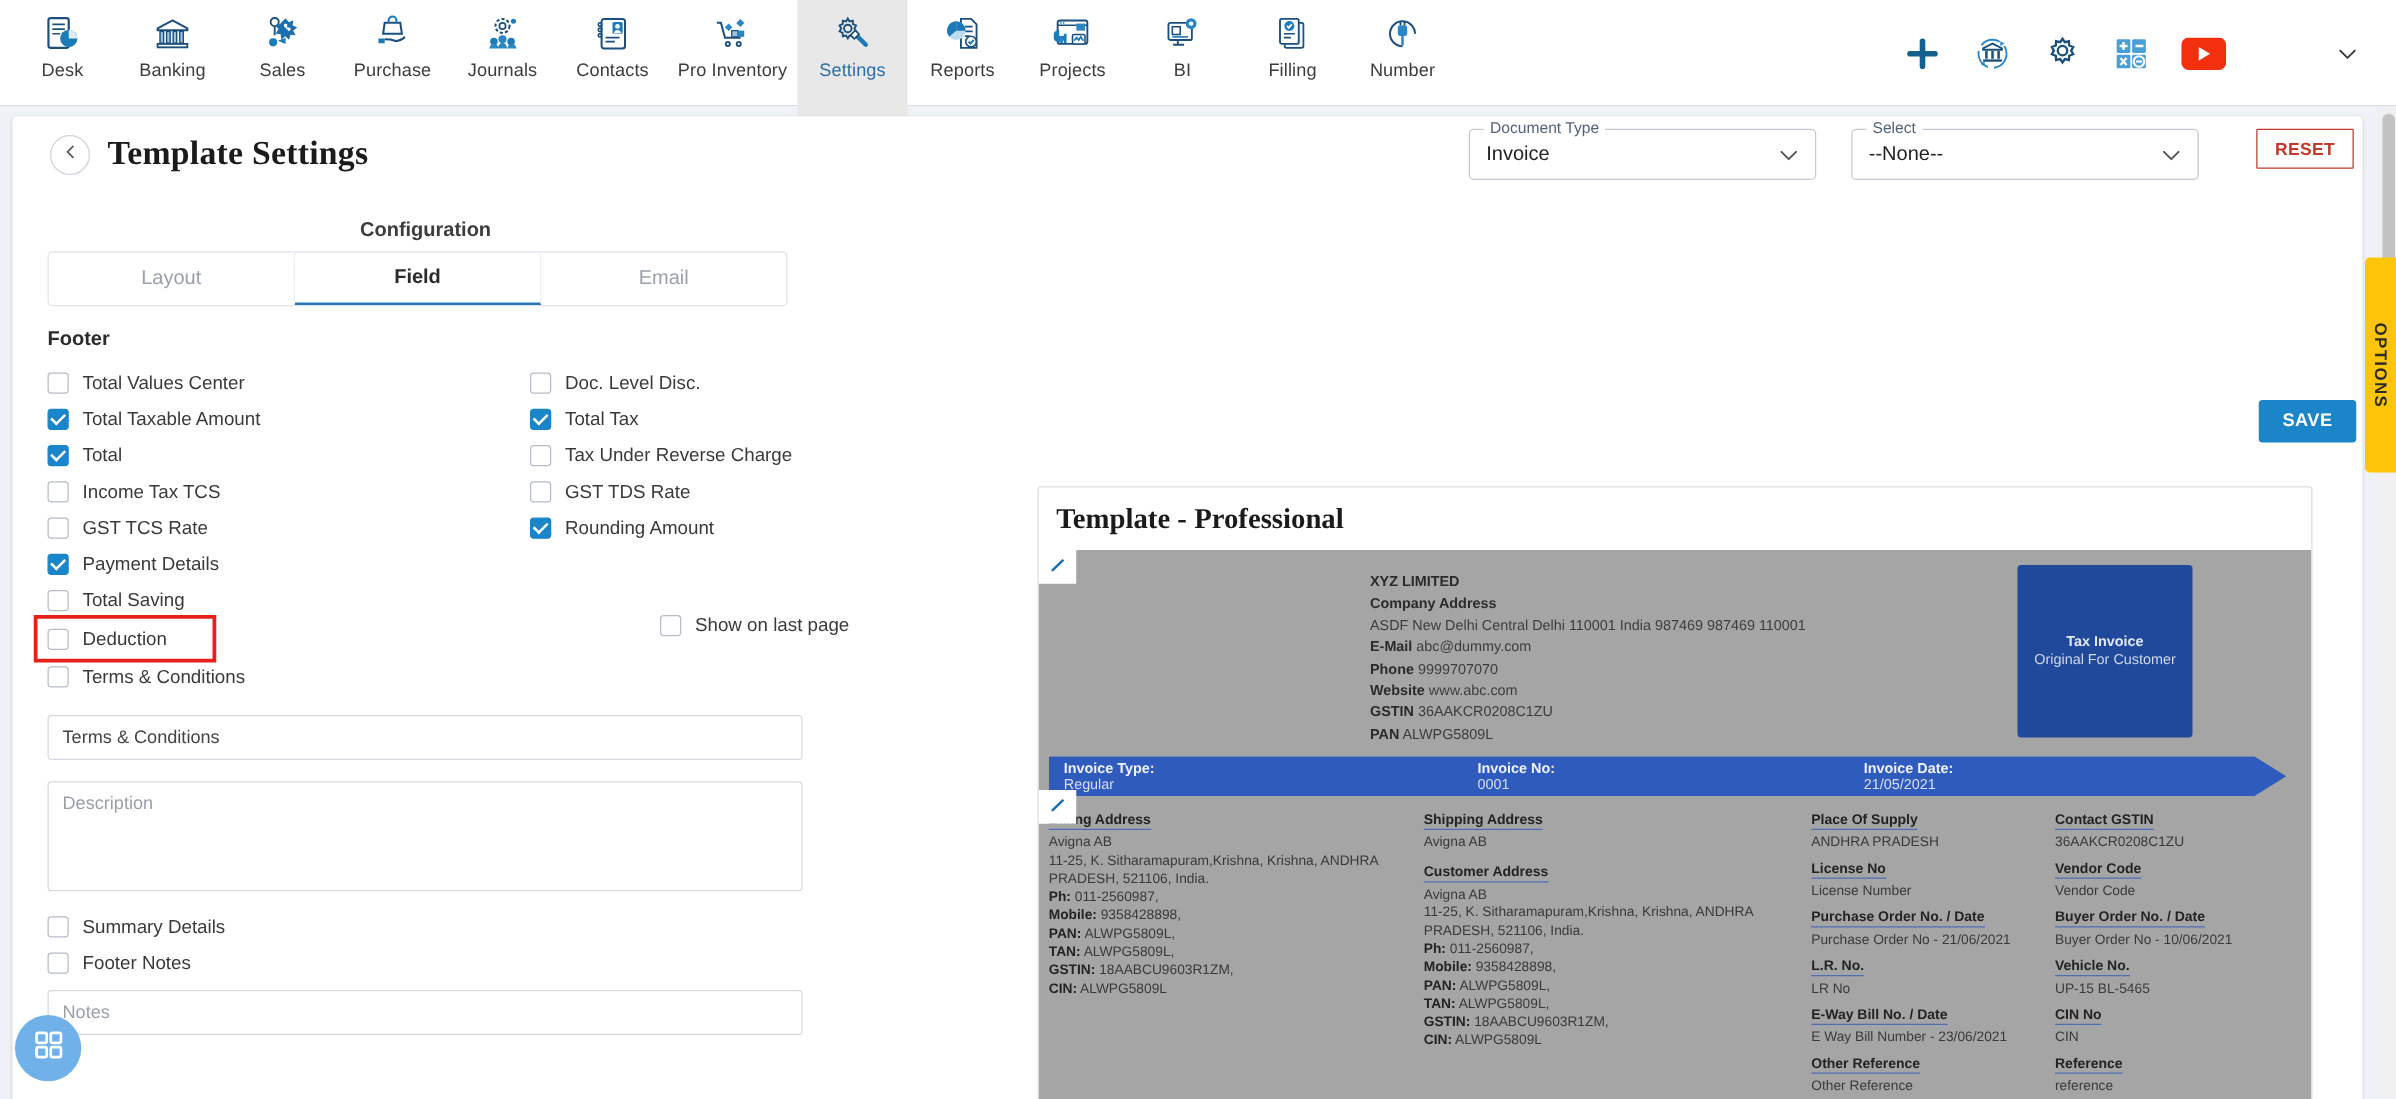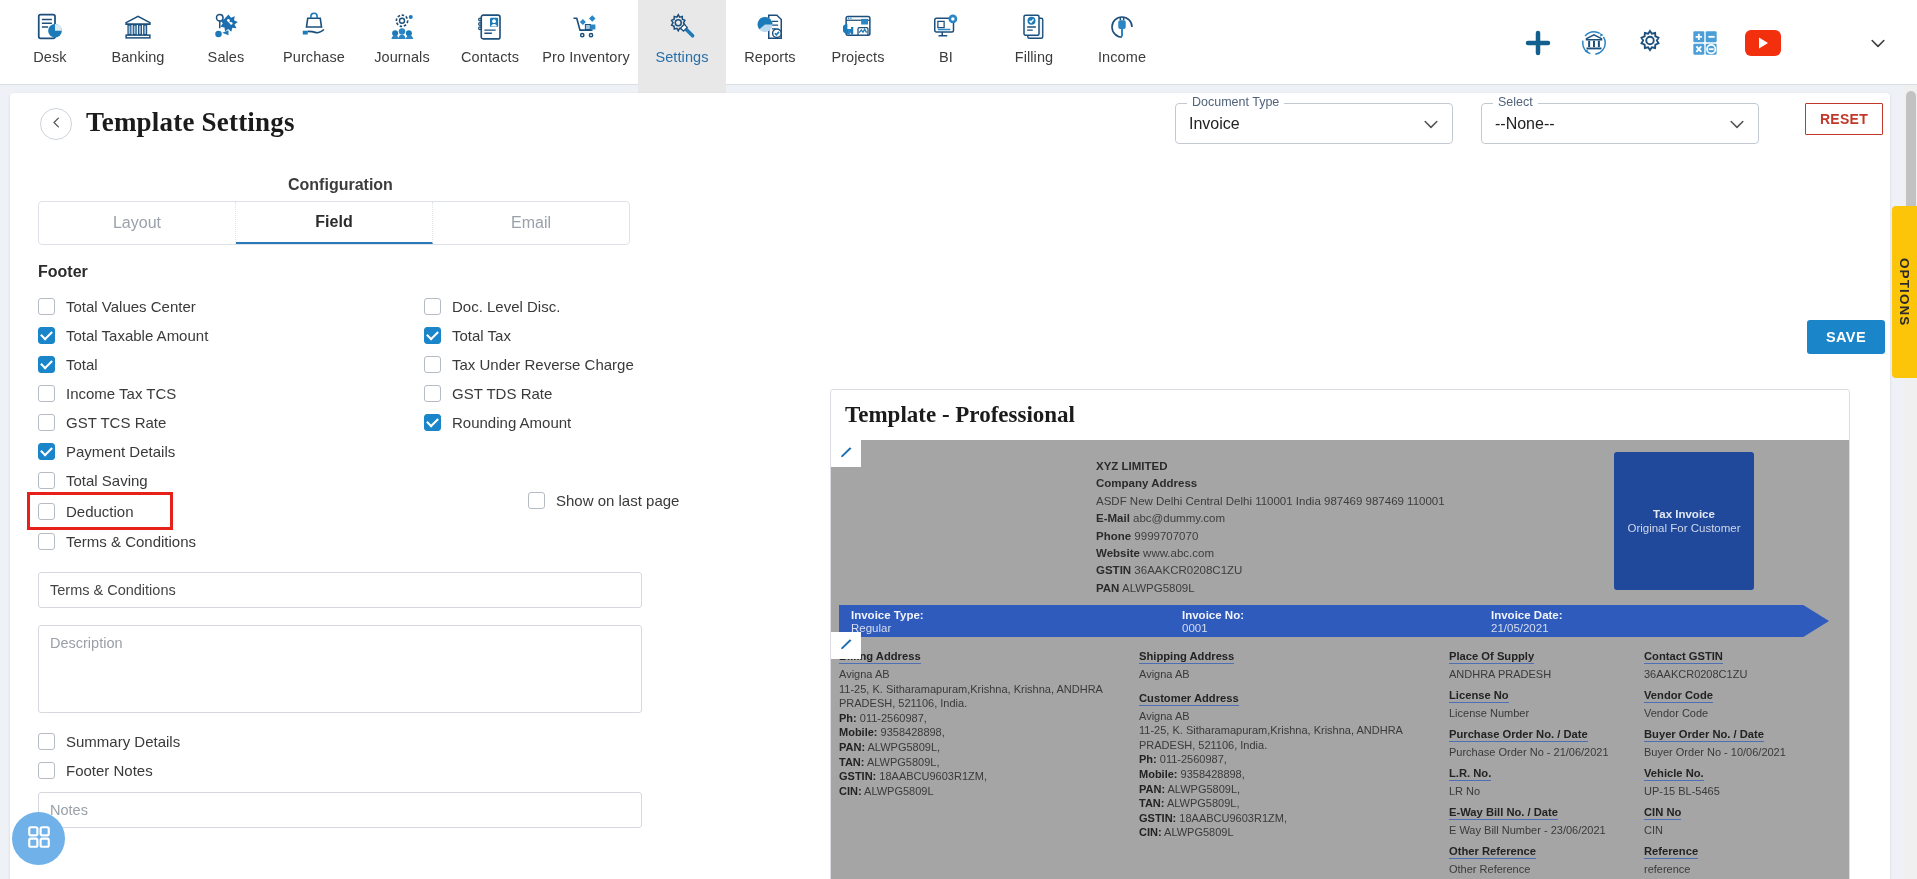--- a/index.html
+++ b/index.html
@@ -494,21 +494,21 @@
 
     <div class="nav-item">
       <span class="nav-icon">
         <svg width="30" height="30" viewBox="0 0 24 24">
             <path d="M20 12a8 8 0 1 0-8 8" fill="none" stroke="#1c4f7c" stroke-width="1.3"></path>
             <rect x="9" y="6.5" width="6" height="7" rx="1.5" fill="#2a86c4"></rect>
             <path d="M10.7 6.5V4.2M13.3 6.5V4.2" stroke="#1c4f7c" stroke-width="1.2"></path>
             <path d="M12 13.5v6" stroke="#2a86c4" stroke-width="1.6"></path>
           </svg>
       </span>
-      <span class="nav-label">Income</span>
+      <span class="nav-label">Number</span>
     </div>
 
   </div>
 
   <div class="nav-right">
     <span class="ricon">
       <svg width="30" height="30" viewBox="0 0 24 24">
           <path d="M12 4v16M4 12h16" stroke="#13608f" stroke-width="3.6" stroke-linecap="round"></path>
         </svg>
     </span>

